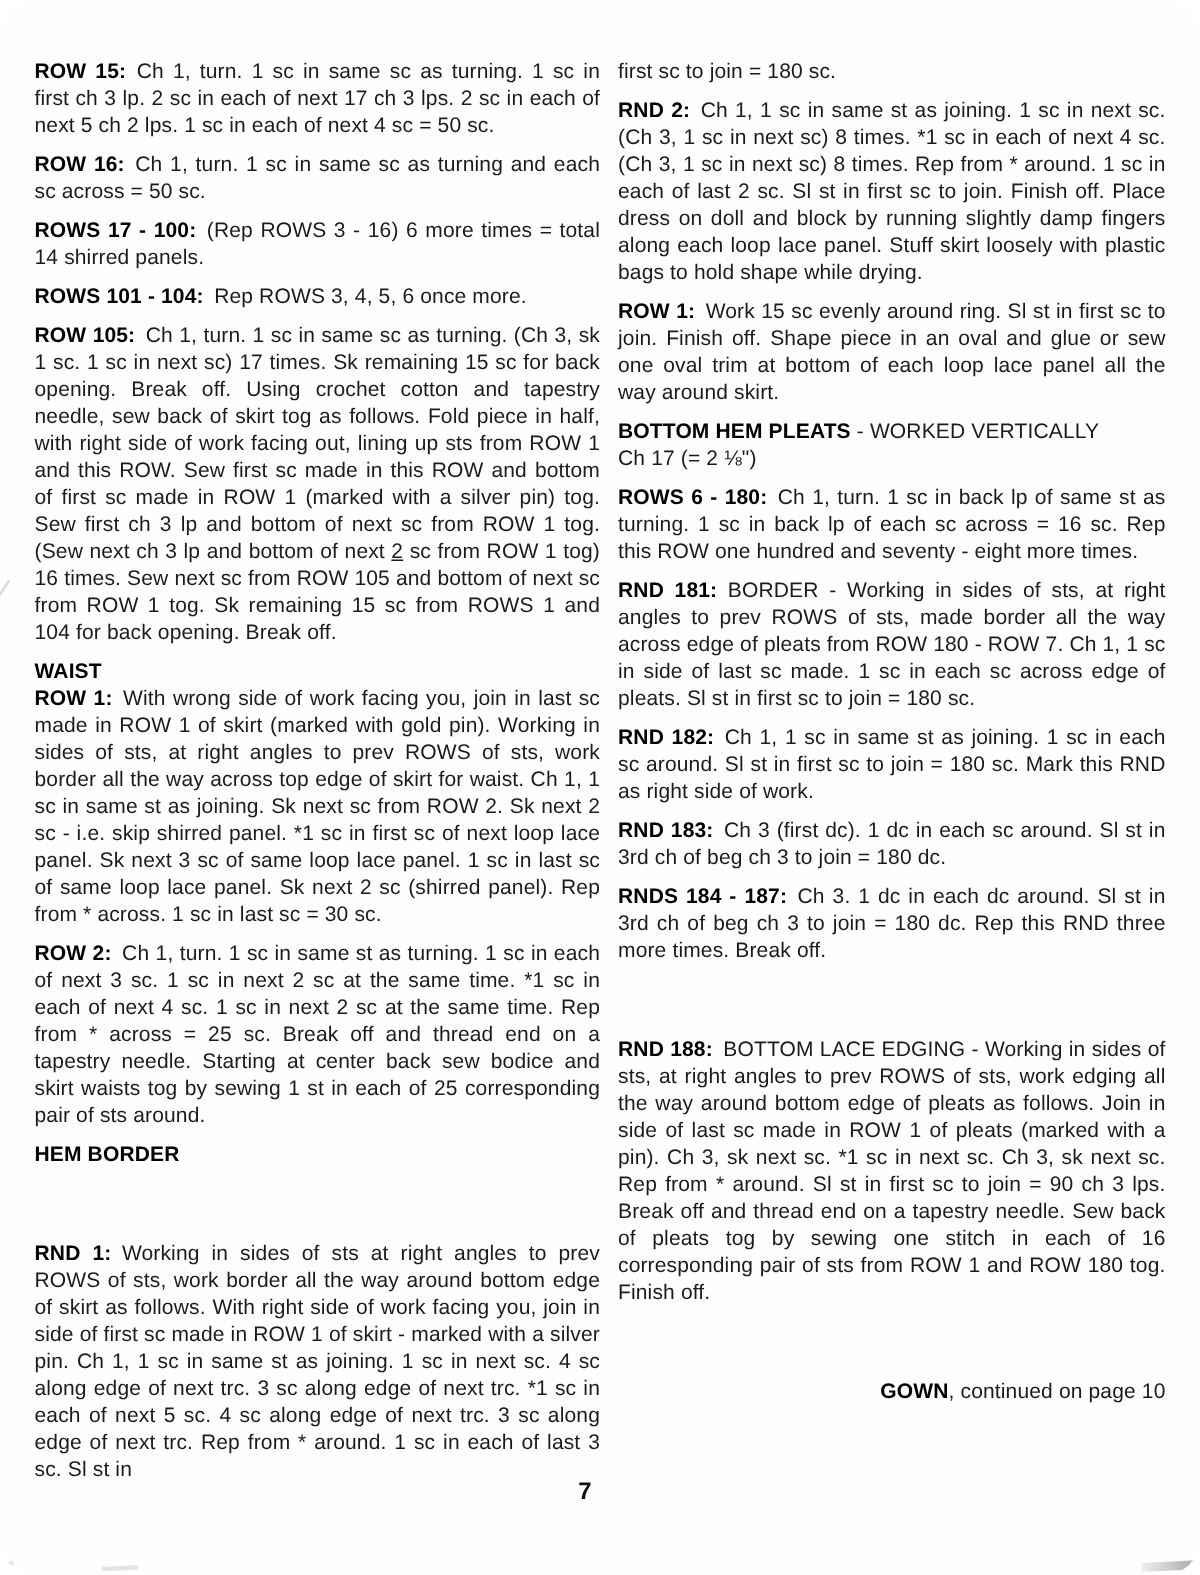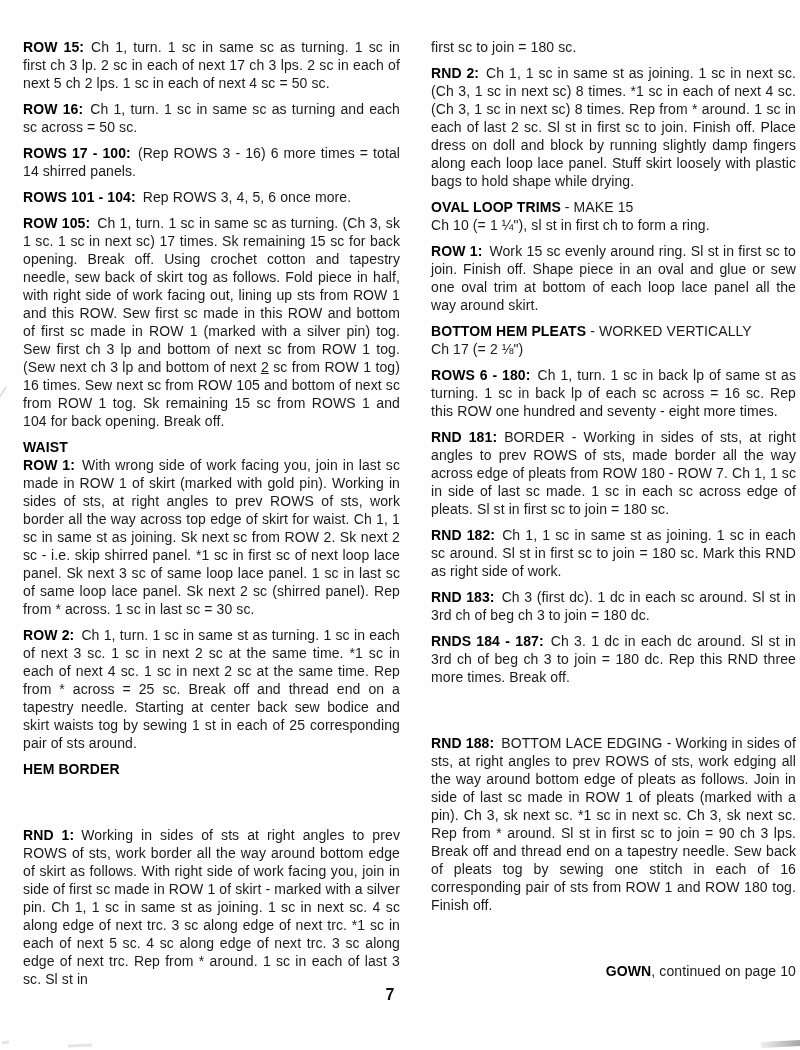--- a/index.html
+++ b/index.html
@@ -7,29 +7,30 @@
     width:800px; height:1050px;
     background:#ffffff;
     font-family:"Liberation Sans","DejaVu Sans",sans-serif;
     color:#1b1b1b;
   }
   .page {
     position:relative;
     width:800px; height:1050px;
     background:#fefefe;
     overflow:hidden;
+    border-radius:24px;
   }
   .col {
     position:absolute; top:38px;
     font-size:14px; line-height:18px;
     text-align:justify;
     letter-spacing:0.1px;
   }
   .col-left  { left:23px;  width:377px; }
-  .col-right { left:431px; width:365px; }
+  .col-right { left:412px; width:365px; }
   .para { margin:0 0 8px 0; }
   .para.last { margin-bottom:0;margin-top:48px; }
   .lbl { font-weight:bold; color:#000; margin-right:7px; }
   .heading {
     font-weight:bold; color:#000;
     font-size:14px; line-height:18px;
     margin:0; text-align:left;
   }
   .heading .hsuffix { font-weight:normal; color:#1b1b1b; }
   .headgroup { margin:0 0 8px 0; }
@@ -93,24 +94,20 @@
     <p class="para last"><span class="lbl">RND 1:</span><span>Working in sides of sts at right angles to prev ROWS of sts, work border all the way around bottom edge of skirt as follows.  With right side of work facing you, join in side of first sc made in ROW 1 of skirt - marked with a silver pin.  Ch 1, 1 sc in same st as joining.  1 sc in next sc.  4 sc along edge of next trc.  3 sc along edge of next trc.  *1 sc in each of next 5 sc.  4 sc along edge of next trc.  3 sc along edge of next trc.  Rep from * around.  1 sc in each of last 3 sc.  Sl st in</span></p>
 
   </div>
 
   <div class="col col-right">
 
     <p class="para"><span>first sc to join = 180 sc.</span></p>
 
     <p class="para"><span class="lbl">RND 2:</span><span>Ch 1, 1 sc in same st as joining.  1 sc in next sc.  (Ch 3, 1 sc in next sc) 8 times.  *1 sc in each of next 4 sc.  (Ch 3, 1 sc in next sc) 8 times.  Rep from * around.  1 sc in each of last 2 sc.  Sl st in first sc to join.  Finish off.  Place dress on doll and block by running slightly damp fingers along each loop lace panel.  Stuff skirt loosely with plastic bags to hold shape while drying.</span></p>
 
-    <div class="headgroup">
-      <h3 class="heading"><span>OVAL LOOP TRIMS</span><span class="hsuffix"> - MAKE 15</span></h3>
-      <p class="para"><span>Ch 10 (= 1 ¼"), sl st in first ch to form a ring.</span></p>
-    </div>
 
     <p class="para"><span class="lbl">ROW 1:</span><span>Work 15 sc evenly around ring.  Sl st in first sc to join.  Finish off.  Shape piece in an oval and glue or sew one oval trim at bottom of each loop lace panel all the way around skirt.</span></p>
 
     <div class="headgroup">
       <h3 class="heading"><span>BOTTOM HEM PLEATS</span><span class="hsuffix"> - WORKED VERTICALLY</span></h3>
       <p class="para"><span>Ch 17 (= 2 ⅛")</span></p>
     </div>
 
 
     <p class="para"><span class="lbl">ROWS 6 - 180:</span><span>Ch 1, turn.  1 sc in back lp of same st as turning.  1 sc in back lp of each sc across = 16 sc.  Rep this ROW one hundred and seventy - eight more times.</span></p>

